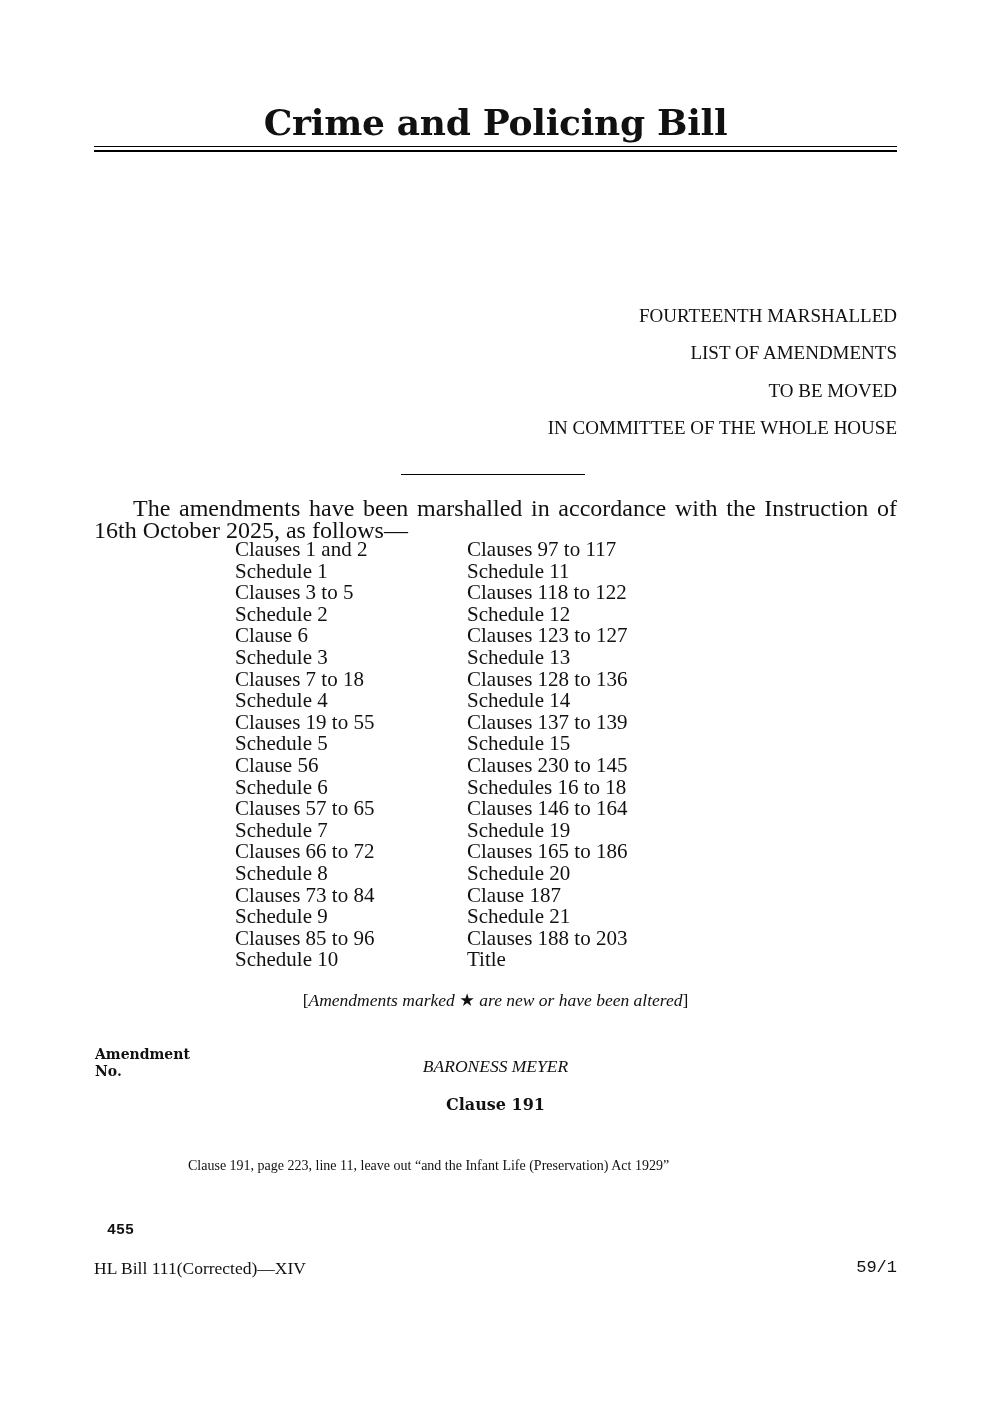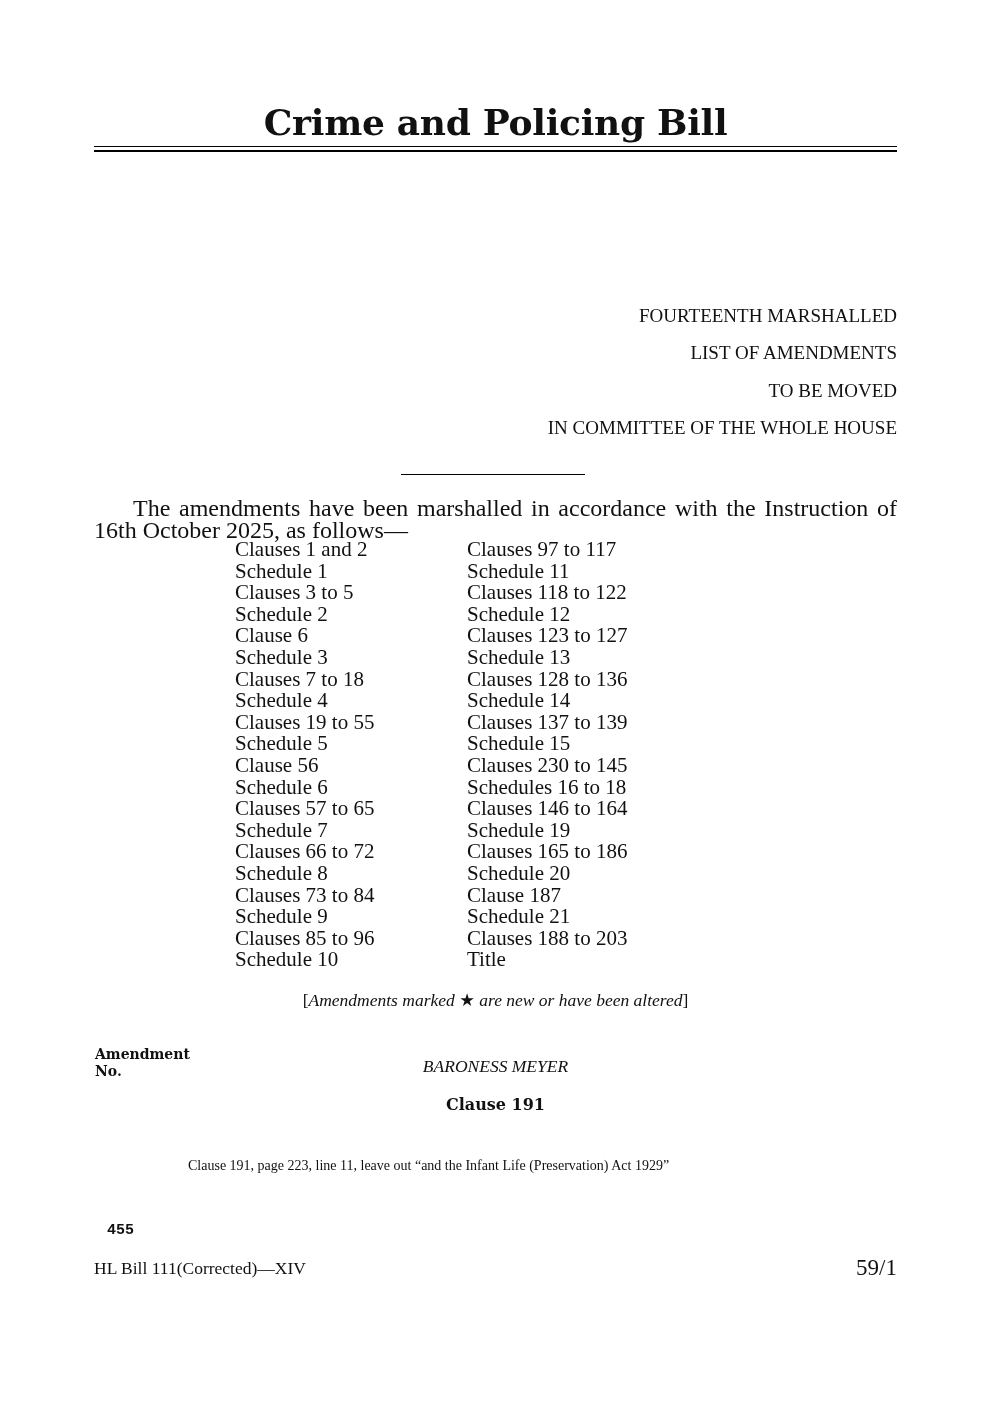--- a/index.html
+++ b/index.html
@@ -59,21 +59,21 @@
   }
   .amend-text {
     left: 188px; top: 1155px; font-family: "Liberation Serif", serif; font-size: 14px;
     line-height: 22px; white-space: nowrap;
   }
 
   .footer-left {
     left: 94px; top: 1257px; font-family: "Liberation Serif", serif; font-size: 17.5px; line-height: 22px; text-align: right;
   }
   .footer-right {
-    right: 94px; top: 1257px; font-family: Liberation Serif, serif; font-size: 23px; line-height: 22px;
+    right: 94px; top: 1257px; font-family: Liberation Mono, monospace; font-size: 17px; line-height: 22px;
   }
 </style>
 </head>
 <body>
 
 <div class="abs title">Crime and Policing Bill</div>
 <div class="abs rule-thin"></div>
 <div class="abs rule-thick"></div>
 
 <div class="abs heading-line" style="top:305px">FOURTEENTH MARSHALLED</div>

